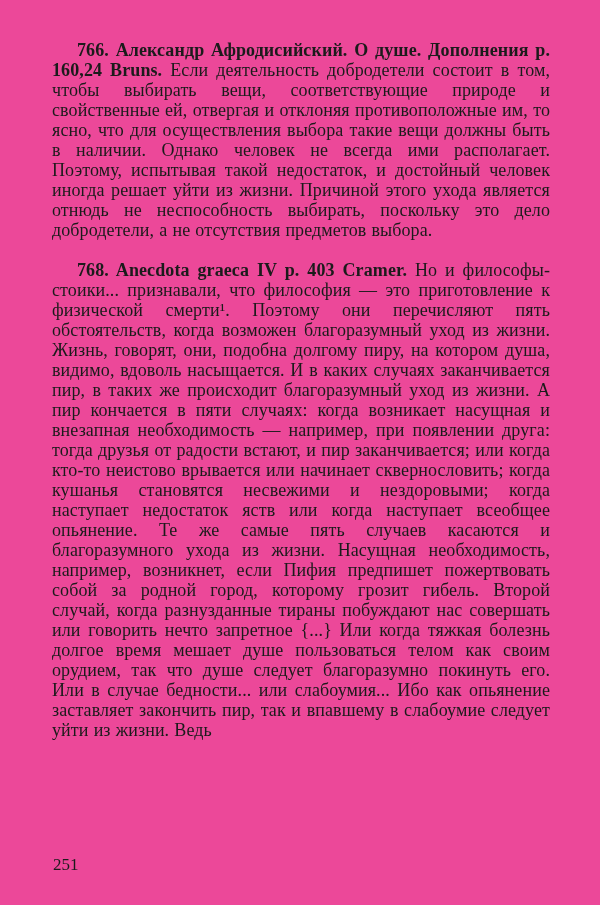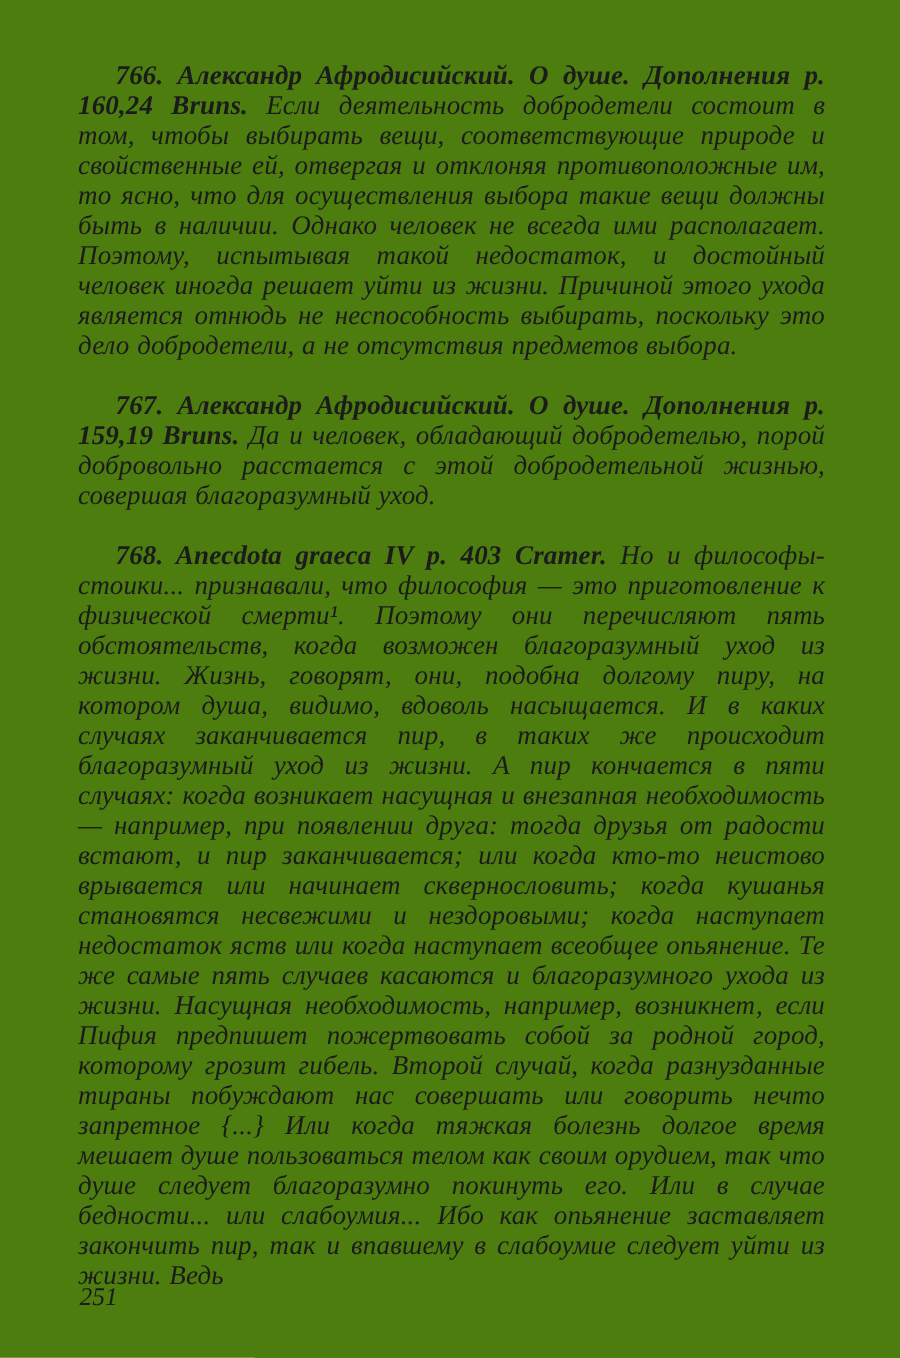--- a/index.html
+++ b/index.html
@@ -9,25 +9,24 @@
   body {
     width: 600px;
     height: 905px;
     background: #f4f4f2;
     font-family: "Liberation Serif", "DejaVu Serif", serif;
   }
   .page {
     position: relative;
     width: 600px;
     height: 905px;
-    background: #4d7c0f;
+    background: #ec4899;
     color: #1b1b1b;
     overflow: hidden;
     box-sizing: border-box;
-    font-style: italic;
   }
   .text-block {
     position: absolute;
     left: 52px;
     top: 40px;
     width: 498px;
   }
   p.para {
     margin: 0 0 20px 0;
     padding: 0;
@@ -51,20 +50,19 @@
   }
 </style>
 </head>
 <body>
 
 <div class="page">
   <div class="text-block">
 
     <p class="para"><span class="lead">766. Александр Афродисийский. О душе. Дополнения p. 160,24 Bruns.</span><span> Если деятельность добродетели состоит в том, чтобы выбирать вещи, соответствующие природе и свойственные ей, отвергая и отклоняя противоположные им, то ясно, что для осуществления выбора такие вещи должны быть в наличии. Однако человек не всегда ими располагает. Поэтому, испытывая такой недостаток, и достойный человек иногда решает уйти из жизни. Причиной этого ухода является отнюдь не неспособность выбирать, поскольку это дело добродетели, а не отсутствия предметов выбора.</span></p>
 
-    <p class="para"><span class="lead">767. Александр Афродисийский. О душе. Дополнения p. 159,19 Bruns.</span><span> Да и человек, обладающий добродетелью, порой добровольно расстается с этой добродетельной жизнью, совершая благоразумный уход.</span></p>
 
     <p class="para"><span class="lead">768. Anecdota graeca IV p. 403 Cramer.</span><span> Но и философы-стоики... признавали, что философия — это приготовление к физической смерти¹. Поэтому они перечисляют пять обстоятельств, когда возможен благоразумный уход из жизни. Жизнь, говорят, они, подобна долгому пиру, на котором душа, видимо, вдоволь насыщается. И в каких случаях заканчивается пир, в таких же происходит благоразумный уход из жизни. А пир кончается в пяти случаях: когда возникает насущная и внезапная необходимость — например, при появлении друга: тогда друзья от радости встают, и пир заканчивается; или когда кто-то неистово врывается или начинает сквернословить; когда кушанья становятся несвежими и нездоровыми; когда наступает недостаток яств или когда наступает всеобщее опьянение. Те же самые пять случаев касаются и благоразумного ухода из жизни. Насущная необходимость, например, возникнет, если Пифия предпишет пожертвовать собой за родной город, которому грозит гибель. Второй случай, когда разнузданные тираны побуждают нас совершать или говорить нечто запретное {...} Или когда тяжкая болезнь долгое время мешает душе пользоваться телом как своим орудием, так что душе следует благоразумно покинуть его. Или в случае бедности... или слабоумия... Ибо как опьянение заставляет закончить пир, так и впавшему в слабоумие следует уйти из жизни. Ведь</span></p>
 
   </div>
 
   <div class="page-number">251</div>
 </div>
 
 </body></html>

